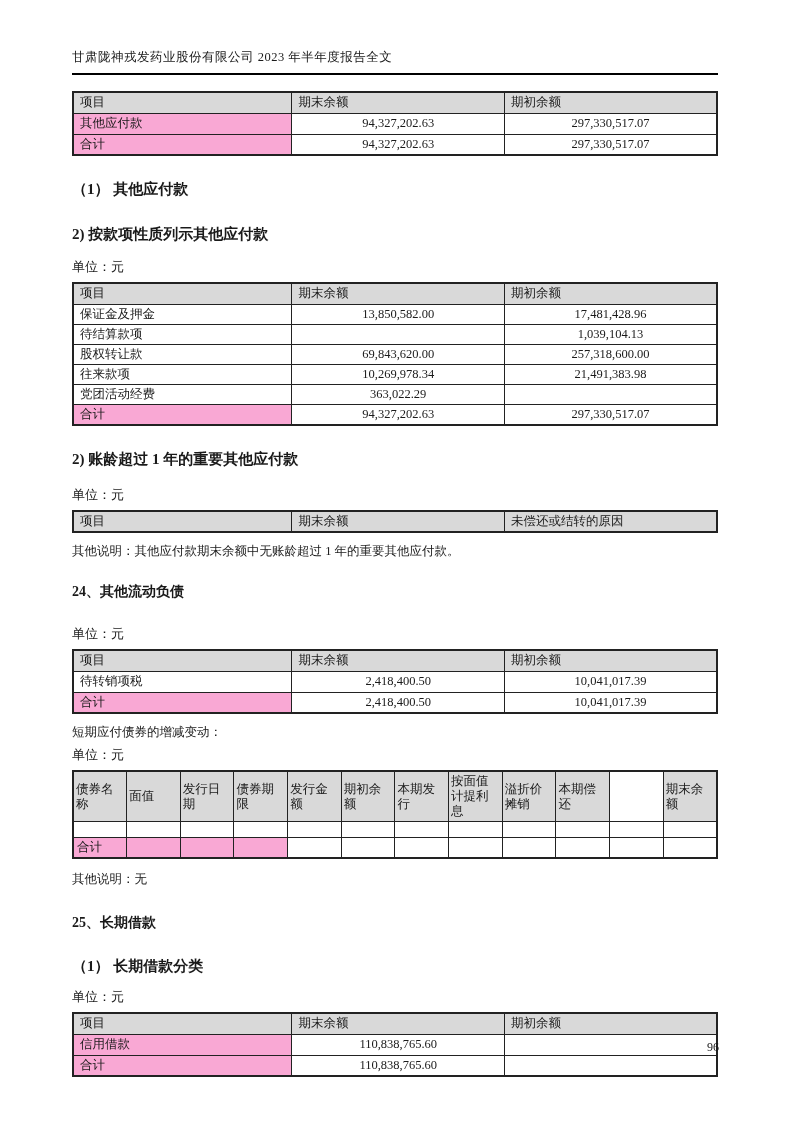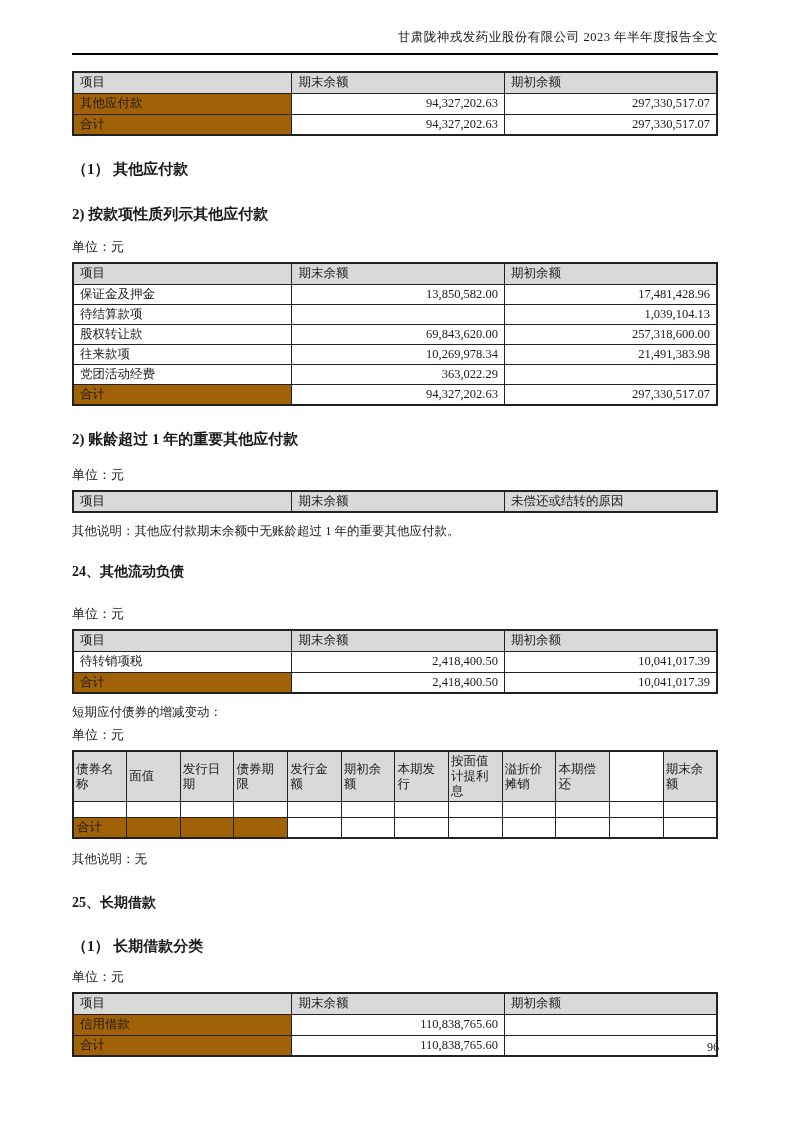--- a/index.html
+++ b/index.html
@@ -6,34 +6,34 @@
   html,body { margin:0; padding:0; }
   body {
     width:793px; height:1122px; background:#ffffff;
     font-family:"Liberation Serif","DejaVu Serif",serif;
     color:#1a1a1a;
   }
   .page { position:relative; width:793px; height:1122px; overflow:hidden; background:#fff; }
   .content { padding:0 75px 0 72px; }
 
   .doc-header {
-    padding-top:29px; padding-bottom:7px;
+    padding-top:49px; padding-bottom:7px;
     border-bottom:2px solid #000;
-    text-align:right; font-size:12.5px; letter-spacing:0.5px;font-family:Liberation Serif, serif;
+    text-align:left; font-size:12.5px; letter-spacing:0.5px;font-family:Liberation Serif, serif;
   }
 
   table.fin { width:100%; border-collapse:collapse; table-layout:fixed; border:2px solid #222; }
   table.fin th, table.fin td {
     border:1px solid #222; font-size:12.5px; font-weight:normal;
     padding:1px 6px; height:21px; overflow:hidden;
   }
   table.fin th { background:#d9d9d9; text-align:left; }
   td.lbl { text-align:left; }
-  td.num { text-align:right; }
-  td.shaded { background:#a16207; }
+  td.num { text-align:center; }
+  td.shaded { background:#f9a8d4; }
   table.fin.tight td { height:16px; }
   table.fin.tight td.total-row { height:21px; }
 
   
   col.c-item { width:34%; } col.c-end { width:33%; } col.c-begin { width:33%; }
 
   
   table.bond th { padding:2px 2px; line-height:15px; height:auto; }
   table.bond th.no-shade { background:#ffffff; }
   table.bond td { height:16px; padding:1px 3px; }

